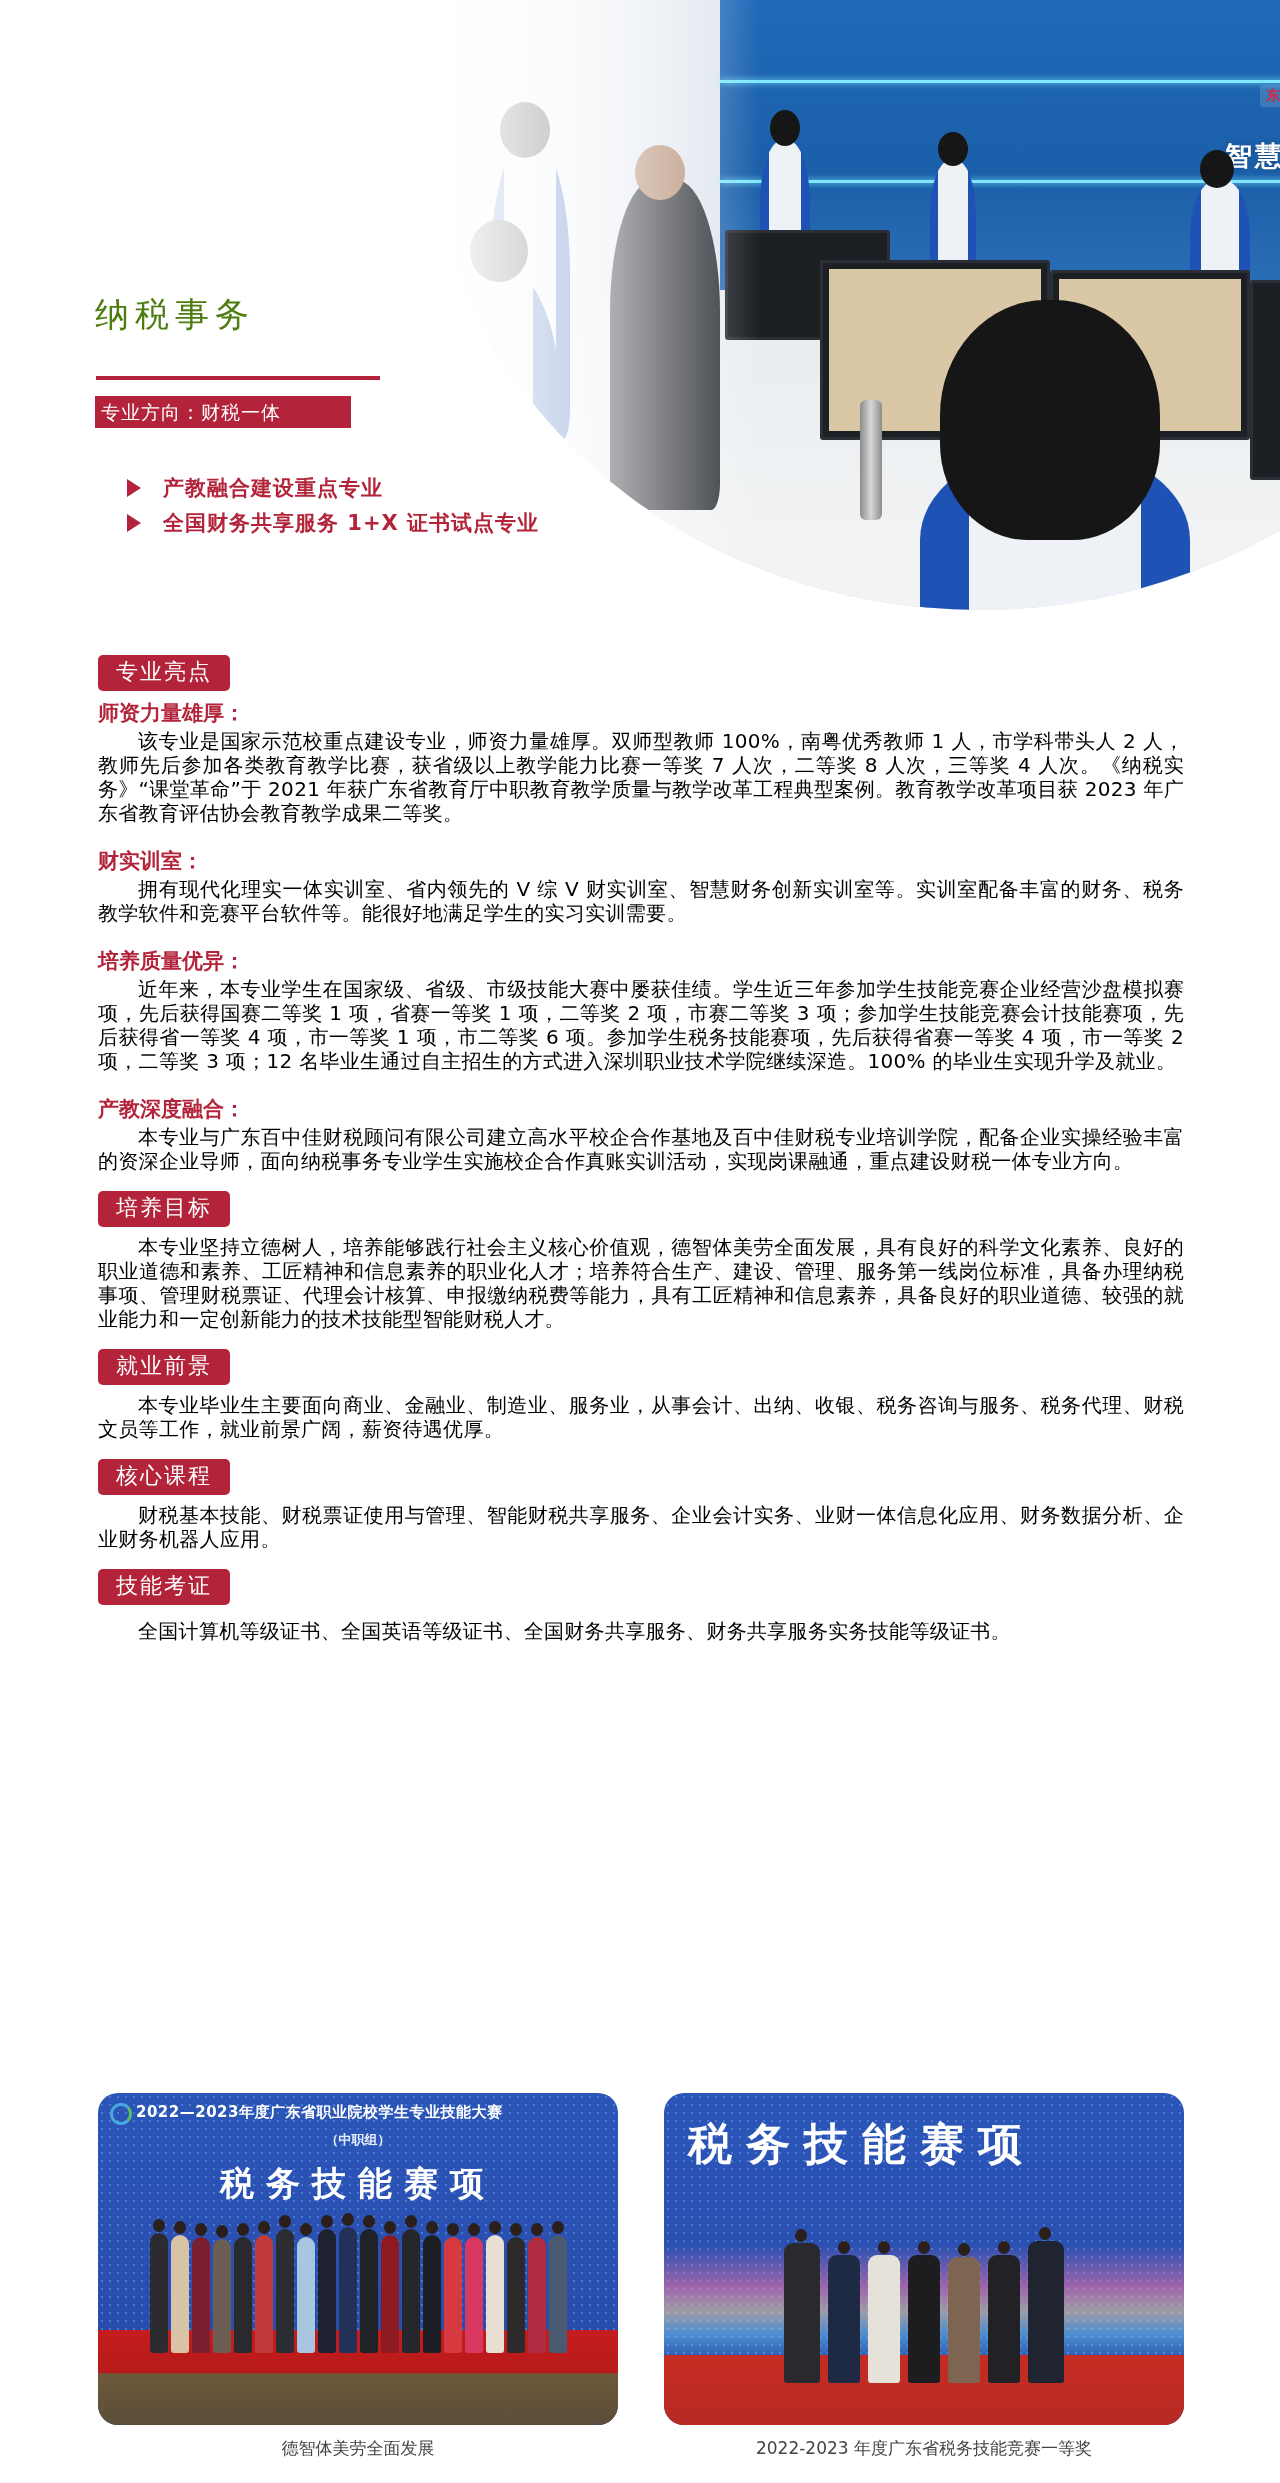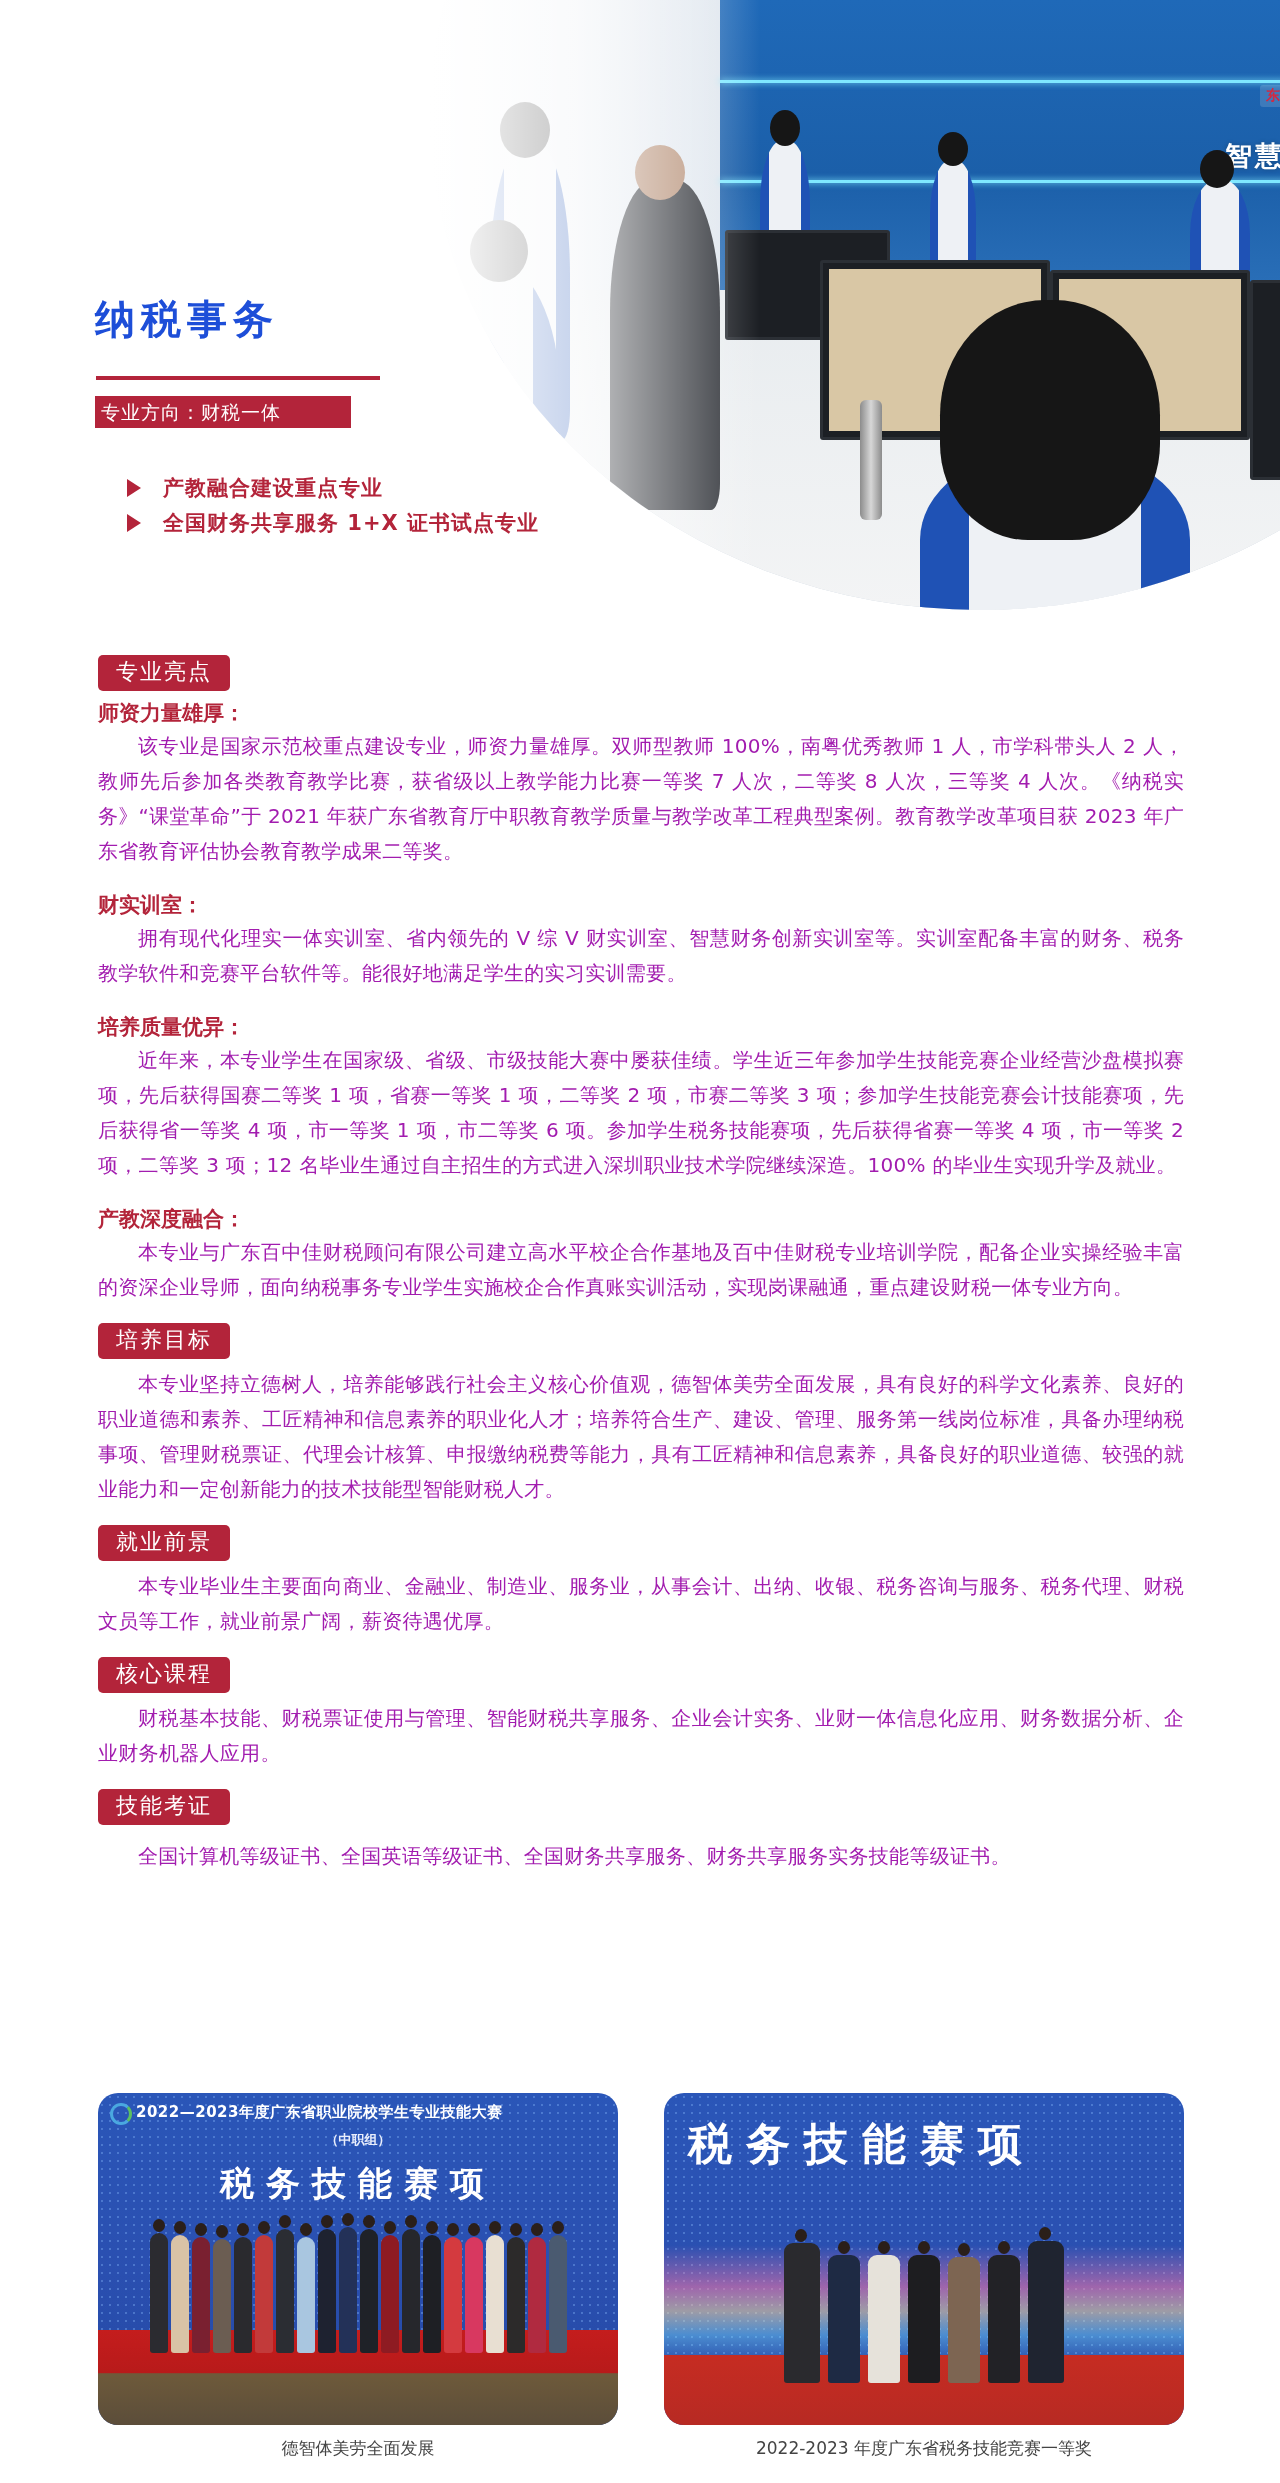--- a/index.html
+++ b/index.html
@@ -50,22 +50,22 @@
     .hero-photo .head { position: absolute; border-radius: 50%; background: #161616; }
     .hero-photo .teacher { position: absolute; background: #2d3036; border-radius: 40% 40% 8% 8%; }
     .hero-photo .bottle { position: absolute; background: linear-gradient(90deg,#8c8c8c,#d7d7d7,#8c8c8c); border-radius: 6px; }
 
     .hero-fade {
       position: absolute; left: 430px; top: 0; width: 330px; height: 620px;
       background: linear-gradient(90deg, rgba(255,255,255,1) 0%, rgba(255,255,255,0.75) 45%, rgba(255,255,255,0) 100%);
     }
 
     .hero-title {
-      position: absolute; left: 95px; top: 292px; font-size: 40px; font-weight: bold;
-      color: #1d4ed8; letter-spacing: 6px;
+      position: absolute; left: 95px; top: 292px; font-size: 34px; font-weight: normal;
+      color: #4d7c0f; letter-spacing: 6px;
     }
     .hero-rule { position: absolute; left: 96px; top: 376px; width: 284px; height: 4px; background: #b3243a; }
     .hero-direction {
       position: absolute; left: 95px; top: 396px; width: 256px; height: 32px;
       background: #b3243a; color: #ffffff; font-size: 19px; line-height: 32px; padding-left: 6px; letter-spacing: 1px;
     }
     .hero-bullets { position: absolute; left: 98px; top: 470px; }
     .hero-bullet { display: flex; align-items: center; height: 35px; padding-left: 29px; }
     .hero-bullet .tri {
       width: 0; height: 0; border-top: 9px solid transparent; border-bottom: 9px solid transparent;
@@ -78,21 +78,21 @@
     .tag {
       display: inline-block; position: relative; background: #b3243a; color: #ffffff;
       font-size: 22px; line-height: 34px; height: 36px; padding: 0 18px; border-radius: 5px;
       letter-spacing: 2px;
     }
     .tag::before, .tag::after {
       content: ""; position: absolute; top: 6px; width: 4px; height: 24px; background: #ffffff; opacity: 0.0;
     }
     .sub-head { color: #b3243a; font-size: 21px; font-weight: bold; margin-top: 6px; line-height: 32px; }
     .para {
-      font-size: 20px; line-height: 35px; color: #a21caf; text-align: justify; text-indent: 2em;
+      font-size: 20px; line-height: 24px; color: #000000; text-align: justify; text-indent: 2em;
       letter-spacing: 0.3px;
     }
     .gap-s { height: 14px; }
     .gap-m { height: 18px; }
 
     
     .photos { position: absolute; left: 98px; top: 2093px; width: 1086px; height: 380px; }
     .photo-card { position: absolute; top: 0; width: 520px; }
     .photo-card.left { left: 0; }
     .photo-card.right { left: 566px; }

